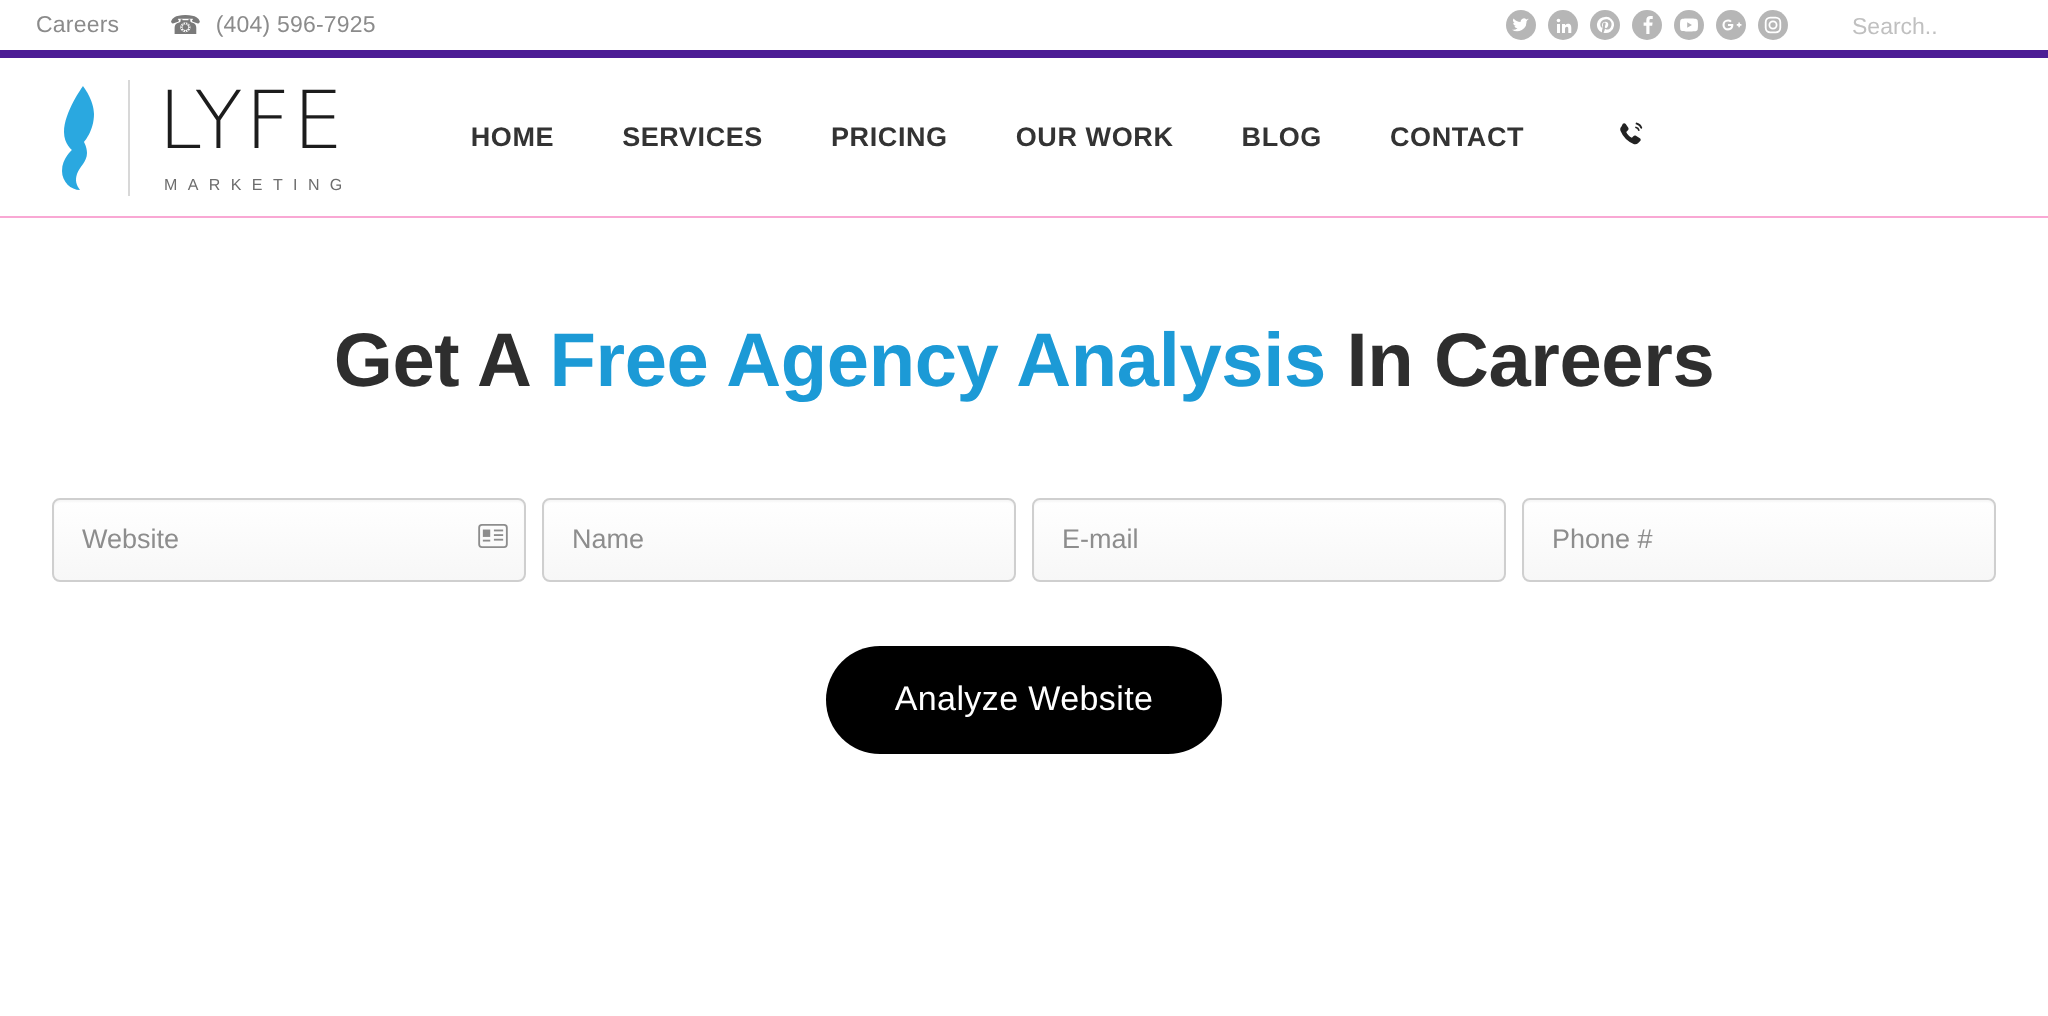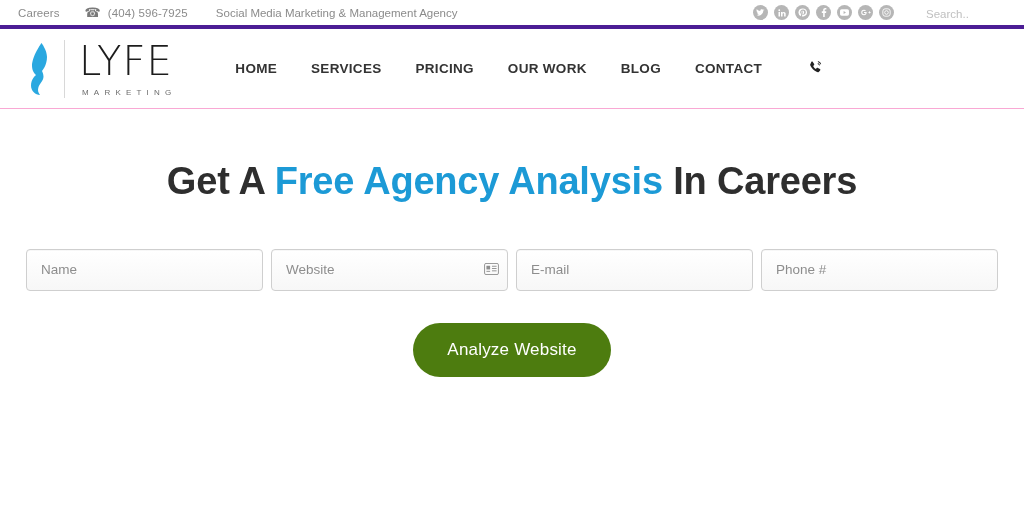--- a/index.html
+++ b/index.html
@@ -225,21 +225,21 @@
     transform: translateY(-50%);
     pointer-events: none;
   }
 
   .btn-row {
     margin-top: 32px;
     display: flex;
     justify-content: center;
   }
   .analyze-btn {
-    background: #4d7c0f;
+    background: #000000;
     color: #ffffff;
     border: none;
     border-radius: 28px;
     height: 54px;
     padding: 0 34px;
     font-size: 17px;
     font-family: "Liberation Sans", sans-serif;
     letter-spacing: 0.2px;
     cursor: pointer;
   }
@@ -247,21 +247,20 @@
 </head>
 <body>
 
 <div class="topbar">
   <div class="topbar-left">
     <a class="topbar-link" href="#">Careers</a>
     <div class="topbar-phone-wrap">
       <span class="phone-glyph">☎</span>
       <span class="topbar-link">(404) 596-7925</span>
     </div>
-    <span class="topbar-tagline">Social Media Marketing &amp; Management Agency</span>
   </div>
 
   <div class="topbar-right">
     <div class="social-list">
       <span class="social-icon">
         <svg width="9" height="9" viewBox="0 0 16 16" fill="#ffffff">
             <path d="M15 3.4c-.5.3-1.1.4-1.7.5.6-.4 1-1 1.3-1.6-.6.3-1.2.6-1.9.7A3 3 0 0 0 7.6 5.4 8.4 8.4 0 0 1 1.4 2.3a3 3 0 0 0 .9 4 2.9 2.9 0 0 1-1.3-.4 3 3 0 0 0 2.4 2.9 3 3 0 0 1-1.3 0 3 3 0 0 0 2.8 2.1A6 6 0 0 1 0 12.2a8.4 8.4 0 0 0 12.9-7.5c.6-.4 1.1-1 1.6-1.6z"></path>
           </svg>
       </span>
       <span class="social-icon">
@@ -337,39 +336,39 @@
       </svg>
     </span>
   </div>
 </div>
 
 <div class="hero">
   <h1 class="hero-title"><span>Get A </span><span class="accent">Free Agency Analysis</span><span> In Careers</span></h1>
 
 
   <div class="form-row">
-    <div class="field">
-      <input type="text" placeholder="Name" style="">
-    </div>
-
     <div class="field">
       <input type="text" placeholder="Website" style="">
       <span class="field-icon">
         <svg width="15" height="12" viewBox="0 0 16 13" fill="none" stroke="#8d8d8d" stroke-width="1">
           <rect x="0.5" y="0.5" width="15" height="12" rx="1.5"></rect>
           <rect x="2.5" y="3" width="4" height="4" fill="#8d8d8d" stroke="none"></rect>
           <rect x="2.5" y="8.5" width="4" height="1" fill="#8d8d8d" stroke="none"></rect>
           <rect x="8.5" y="3" width="5" height="1" fill="#8d8d8d" stroke="none"></rect>
           <rect x="8.5" y="5.5" width="5" height="1" fill="#8d8d8d" stroke="none"></rect>
           <rect x="8.5" y="8" width="5" height="1" fill="#8d8d8d" stroke="none"></rect>
         </svg>
       </span>
     </div>
 
     <div class="field">
+      <input type="text" placeholder="Name" style="">
+    </div>
+
+    <div class="field">
       <input type="text" placeholder="E-mail" style="">
     </div>
 
     <div class="field">
       <input type="text" placeholder="Phone #" style="">
     </div>
   </div>
 
   <div class="btn-row">
     <button class="analyze-btn">Analyze Website</button>

